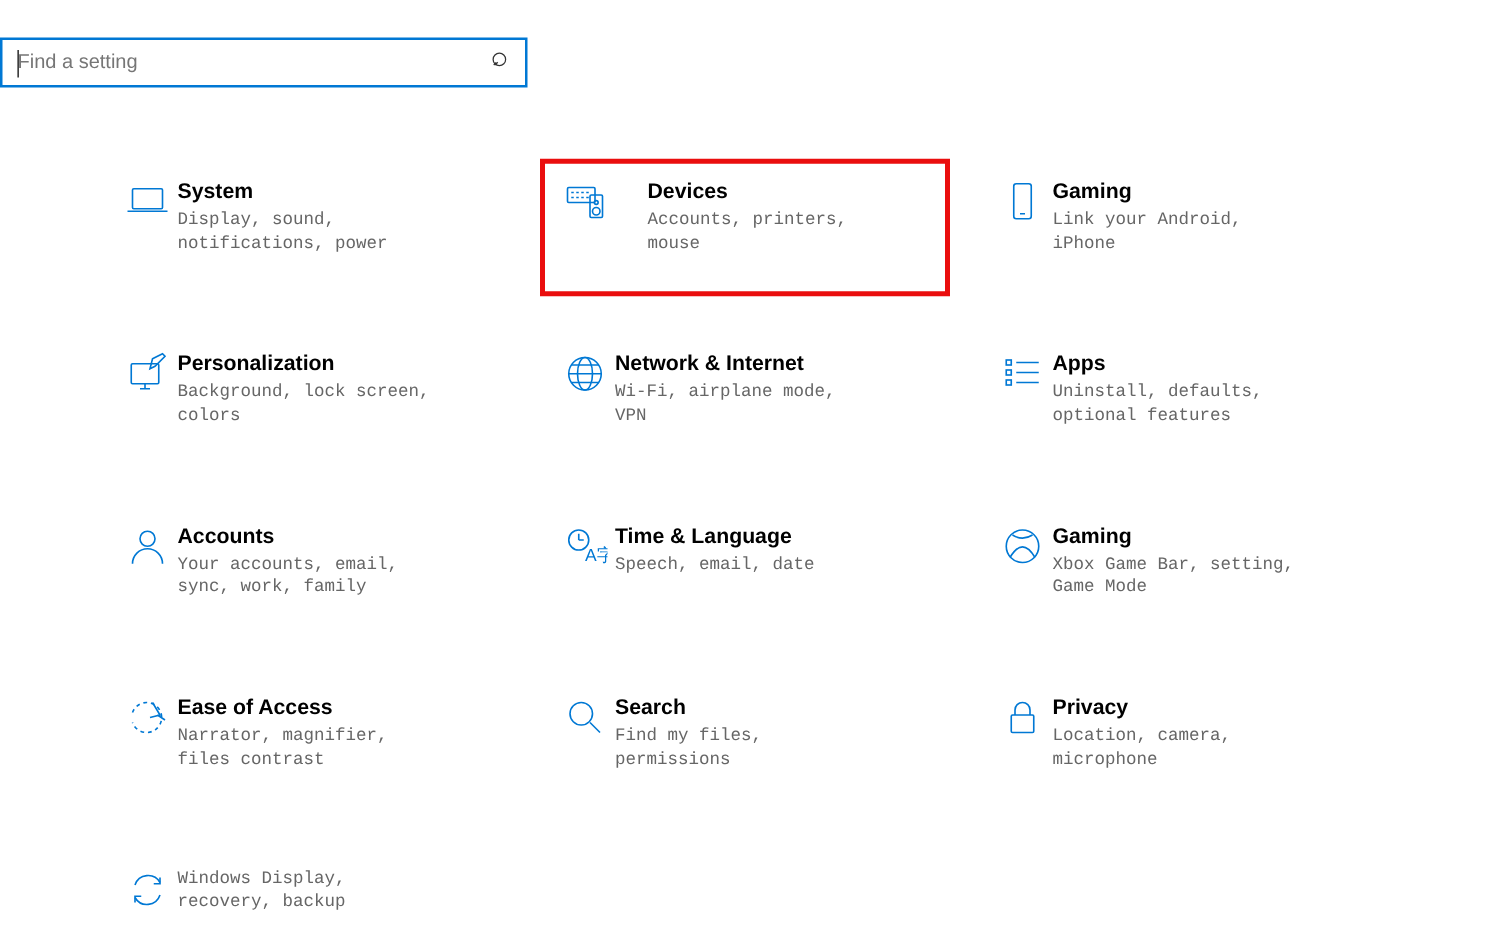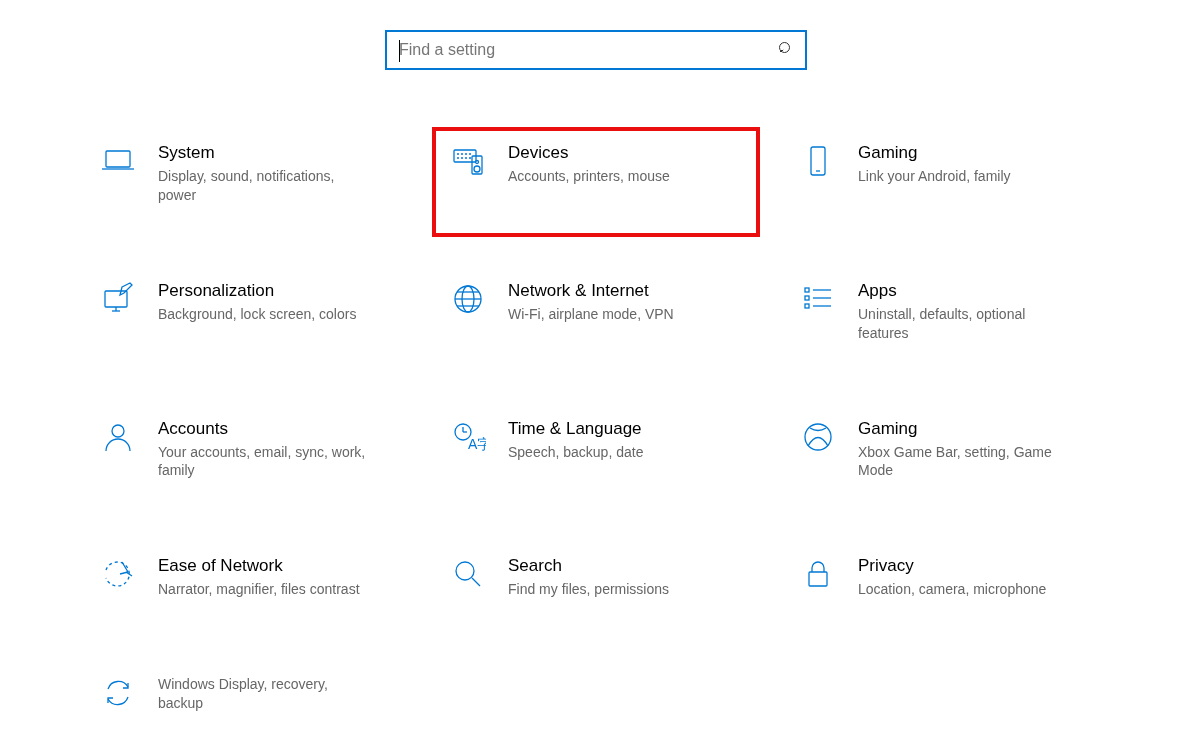--- a/index.html
+++ b/index.html
@@ -13,21 +13,21 @@
       width: 1192px;
       height: 750px;
       overflow: hidden;
     }
     .container {
       width: 100%;
       padding-top: 30px;
     }
     .search-wrapper {
       display: flex;
-      justify-content: center;
+      justify-content: flex-start;
       margin-bottom: 65px;
     }
     .search-box {
       width: 422px;
       height: 40px;
       border: 2px solid #0078d4;
       display: flex;
       align-items: center;
       padding: 0 12px;
       position: relative;
@@ -68,52 +68,54 @@
     .tile {
       display: flex;
       align-items: flex-start;
       padding: 8px;
       cursor: pointer;
     }
     .tile.highlighted {
       border: 4px solid #ea0e0e;
       padding: 12px 8px 20px 8px;
       margin: -8px -4px -24px -4px;
+      gap: 26px;
     }
     .tile-icon {
       width: 48px;
       min-width: 48px;
       display: flex;
       align-items: flex-start;
       justify-content: center;
       color: #0078d4;
-      margin-right: 16px;
+      margin-right: 0;
     }
     .tile-icon svg {
       width: 36px;
       height: 36px;
       stroke: #0078d4;
       fill: none;
       stroke-width: 1.3;
     }
     .tile-text {
       display: flex;
       flex-direction: column;
     }
     .tile-title {
       font-size: 17px;
       color: #000;
       margin-bottom: 4px;
-      font-weight: 400;
+      font-weight: 700;
     }
     .tile-desc {
       font-size: 14px;
       color: #666;
       line-height: 1.35;
       max-width: 210px;
+      font-family: Liberation Mono, monospace;
     }
   </style>
 </head>
 <body>
 
 <div class="container">
   <div class="search-wrapper">
     <div class="search-box">
       <span class="cursor-line"></span>
       <input class="search-input" type="text" placeholder="Find a setting" style="">
@@ -168,21 +170,21 @@
 
     <div class="tile">
       <div class="tile-icon">
         <svg viewBox="0 0 36 36">
             <rect x="11" y="4" width="14" height="28" rx="2"></rect>
             <line x1="16" y1="28" x2="20" y2="28"></line>
           </svg>
       </div>
       <div class="tile-text">
         <div class="tile-title">Gaming</div>
-        <div class="tile-desc">Link your Android, family</div>
+        <div class="tile-desc">Link your Android, iPhone</div>
       </div>
     </div>
 
     <div class="tile">
       <div class="tile-icon">
         <svg viewBox="0 0 36 36">
             <rect x="5" y="10" width="22" height="16" rx="1"></rect>
             <line x1="12" y1="30" x2="20" y2="30"></line>
             <line x1="16" y1="26" x2="16" y2="30"></line>
             <path d="M22 6 l8 -4 l2 2 l-8 8 l-4 2 z"></path>
@@ -244,21 +246,21 @@
       <div class="tile-icon">
         <svg viewBox="0 0 36 36">
             <circle cx="13" cy="13" r="8"></circle>
             <line x1="13" y1="13" x2="13" y2="8"></line>
             <line x1="13" y1="13" x2="17" y2="13"></line>
             <text x="18" y="30" font-size="14" fill="#0078d4" stroke="none" font-family="sans-serif">A字</text>
           </svg>
       </div>
       <div class="tile-text">
         <div class="tile-title">Time &amp; Language</div>
-        <div class="tile-desc">Speech, backup, date</div>
+        <div class="tile-desc">Speech, email, date</div>
       </div>
     </div>
 
     <div class="tile">
       <div class="tile-icon">
         <svg viewBox="0 0 36 36">
             <circle cx="18" cy="18" r="13"></circle>
             <path d="M10 9 Q18 14 26 9"></path>
             <path d="M8 27 Q18 10 28 27"></path>
           </svg>
@@ -271,21 +273,21 @@
 
     <div class="tile">
       <div class="tile-icon">
         <svg viewBox="0 0 36 36">
             <path d="M6 14 A12 12 0 1 1 6 22" stroke-dasharray="3 3"></path>
             <path d="M22 6 l6 10 l-8 2"></path>
             <path d="M26 16 l6 4"></path>
           </svg>
       </div>
       <div class="tile-text">
-        <div class="tile-title">Ease of Network</div>
+        <div class="tile-title">Ease of Access</div>
         <div class="tile-desc">Narrator, magnifier, files contrast</div>
       </div>
     </div>
 
     <div class="tile">
       <div class="tile-icon">
         <svg viewBox="0 0 36 36">
             <circle cx="15" cy="15" r="9"></circle>
             <line x1="22" y1="22" x2="30" y2="30"></line>
           </svg>

